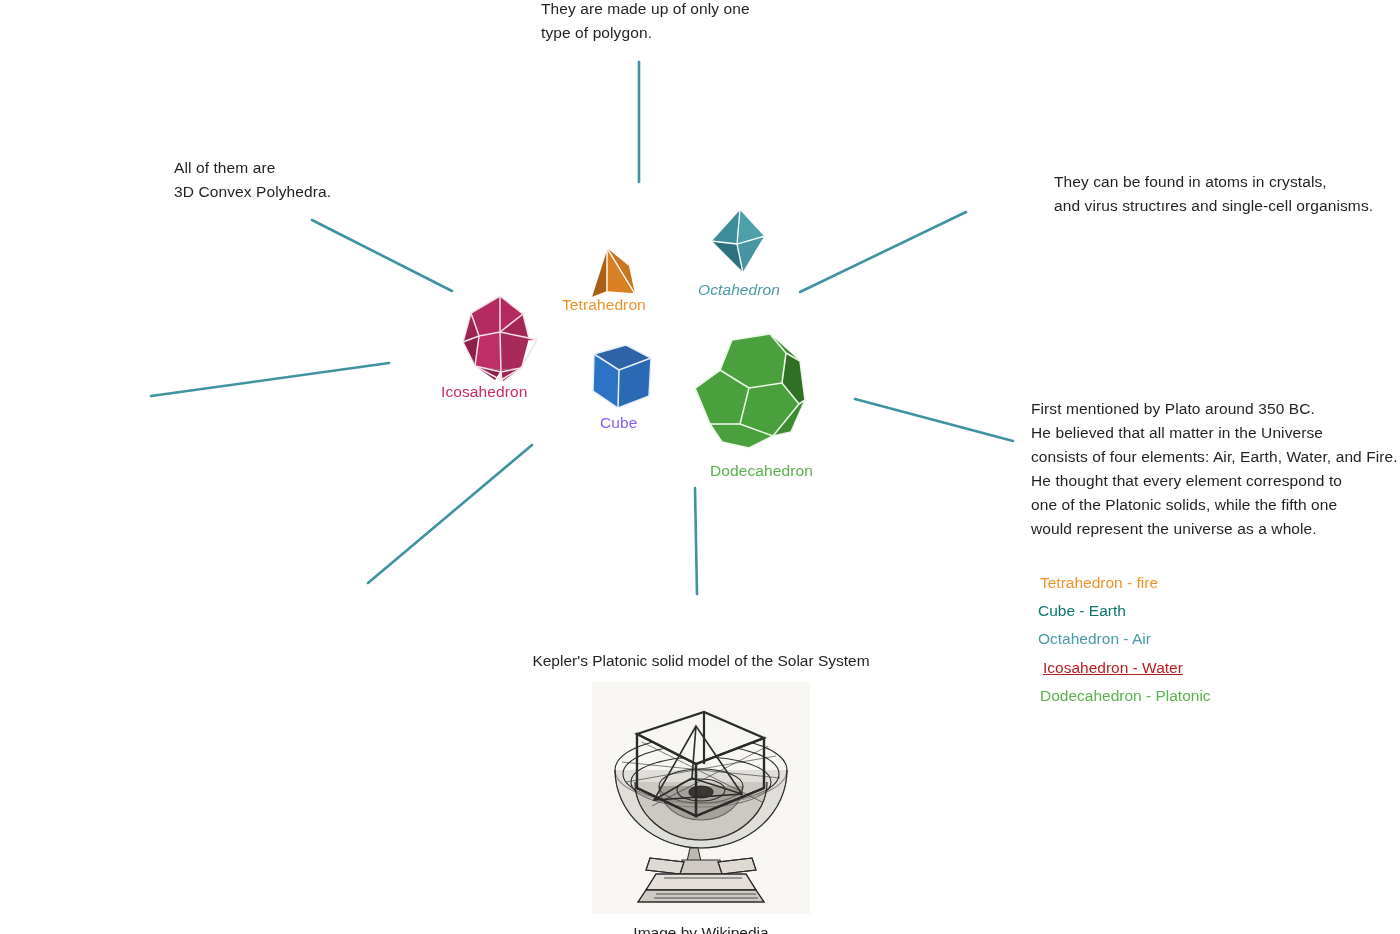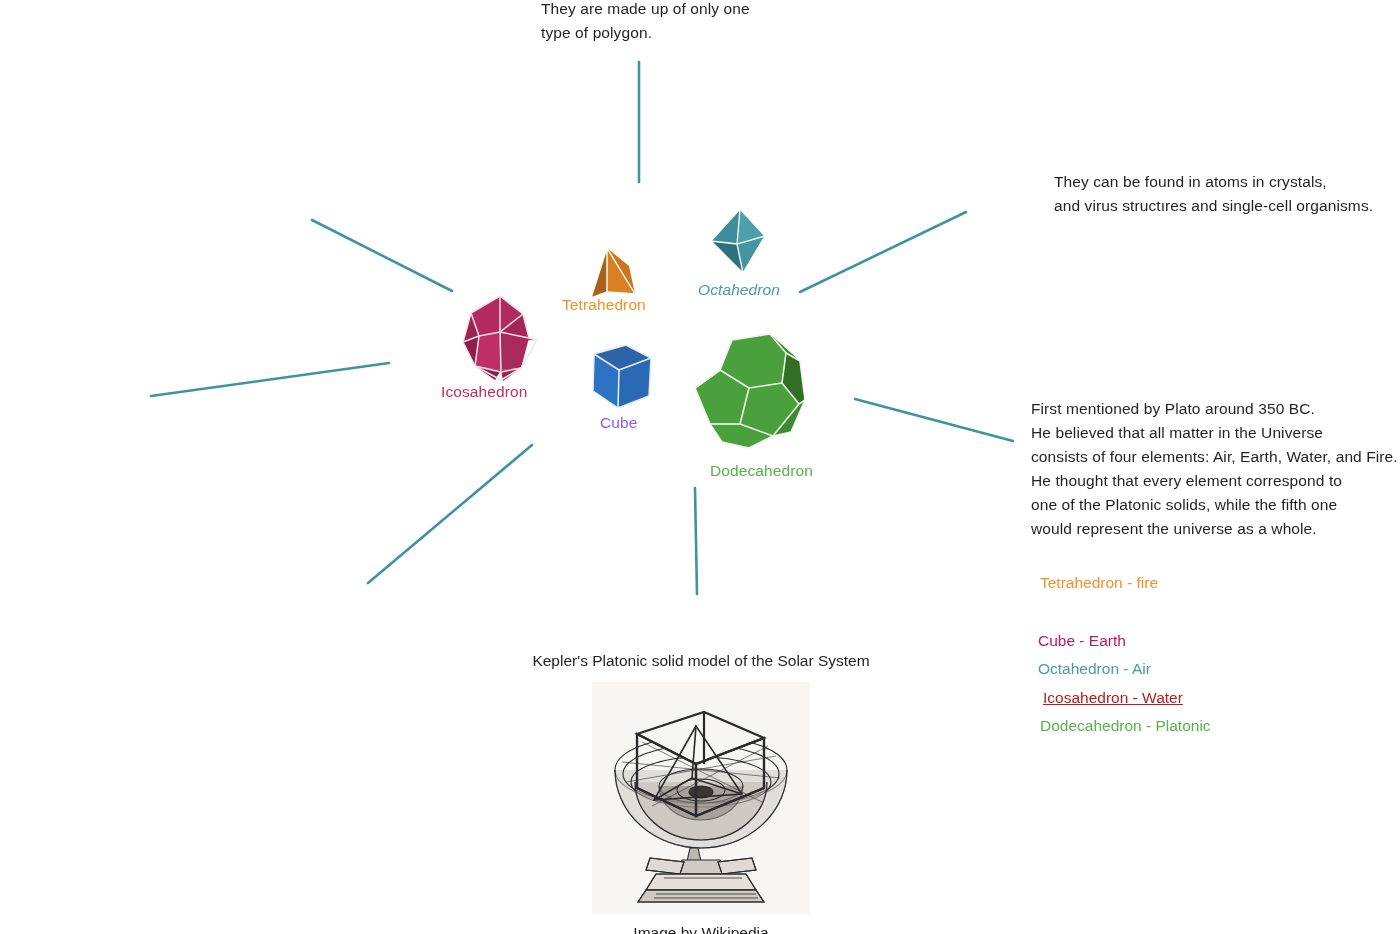--- a/index.html
+++ b/index.html
@@ -61,36 +61,38 @@
       <line x1="151" y1="396" x2="389" y2="363"></line>
       <line x1="368" y1="583" x2="532" y2="445"></line>
       <line x1="855" y1="399" x2="1013" y2="441"></line>
       <line x1="695" y1="488" x2="697" y2="594"></line>
     </g>
   </svg>
 
   <div class="note" style="left:541px; top:-3px; width:330px;">They are made up of only one
 type of polygon.</div>
 
+  <div class="note" style="left:174px; top:156px; width:330px;">All of them are
+3D Convex Polyhedra.</div>
 
   <div class="note" style="left:1054px; top:170px; width:380px;">They can be found in atoms in crystals,
  and virus structıres and single-cell organisms.</div>
 
 
 
   <div class="note" id="plato-note" style="width:370px;">First mentioned by Plato around 350 BC.
 He believed that all matter in the Universe
 consists of four elements: Air, Earth, Water, and Fire.
 He thought that every element correspond to
 one of the Platonic solids, while the fifth one
 would represent the universe as a whole.</div>
 
   <div id="element-legend">
     <div class="legend-row" style="color:#f0922b; padding-left:2px;">Tetrahedron - fire</div>
-    <div class="legend-row" style="color:#be185d; padding-left:0px;margin-top:30px;">Cube - Earth</div>
+    <div class="legend-row" style="color:#0f766e; padding-left:0px;">Cube - Earth</div>
     <div class="legend-row" style="color:#4a9aa7; padding-left:0px;">Octahedron - Air</div>
     <div class="legend-row" style="color:#b91c1c; padding-left:5px;text-decoration:underline;">Icosahedron - Water</div>
     <div class="legend-row" style="color:#58b14c; padding-left:2px;">Dodecahedron - Platonic</div>
   </div>
 
   <svg class="solid" style="left:577px; top:246px;" width="66" height="62" viewBox="0 0 66 62">
     <polygon points="30,2 14,52 30,46" fill="#a9611a"></polygon>
     <polygon points="30,2 30,46 58,48" fill="#d98023"></polygon>
     <polygon points="30,2 58,48 52,20" fill="#c9761f"></polygon>
     <g stroke="#ffffff" stroke-width="1.4" fill="none" stroke-linejoin="round">

